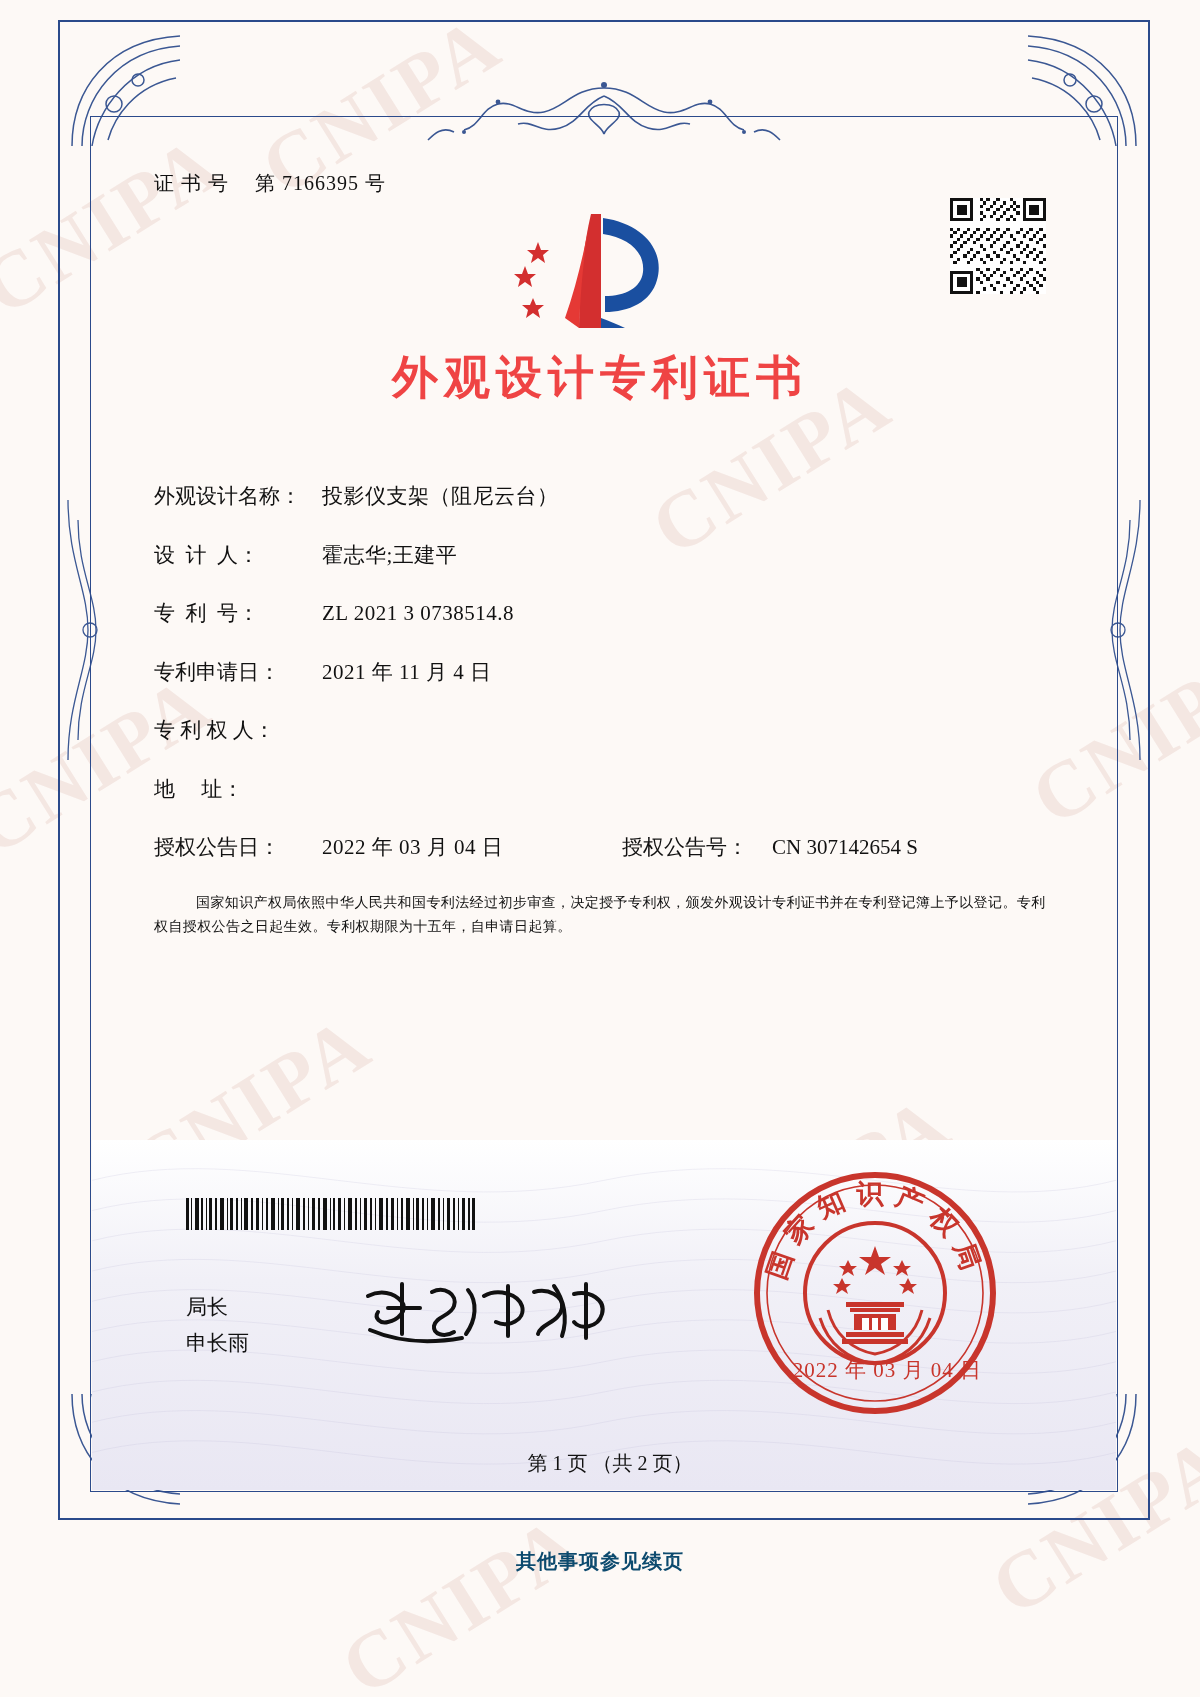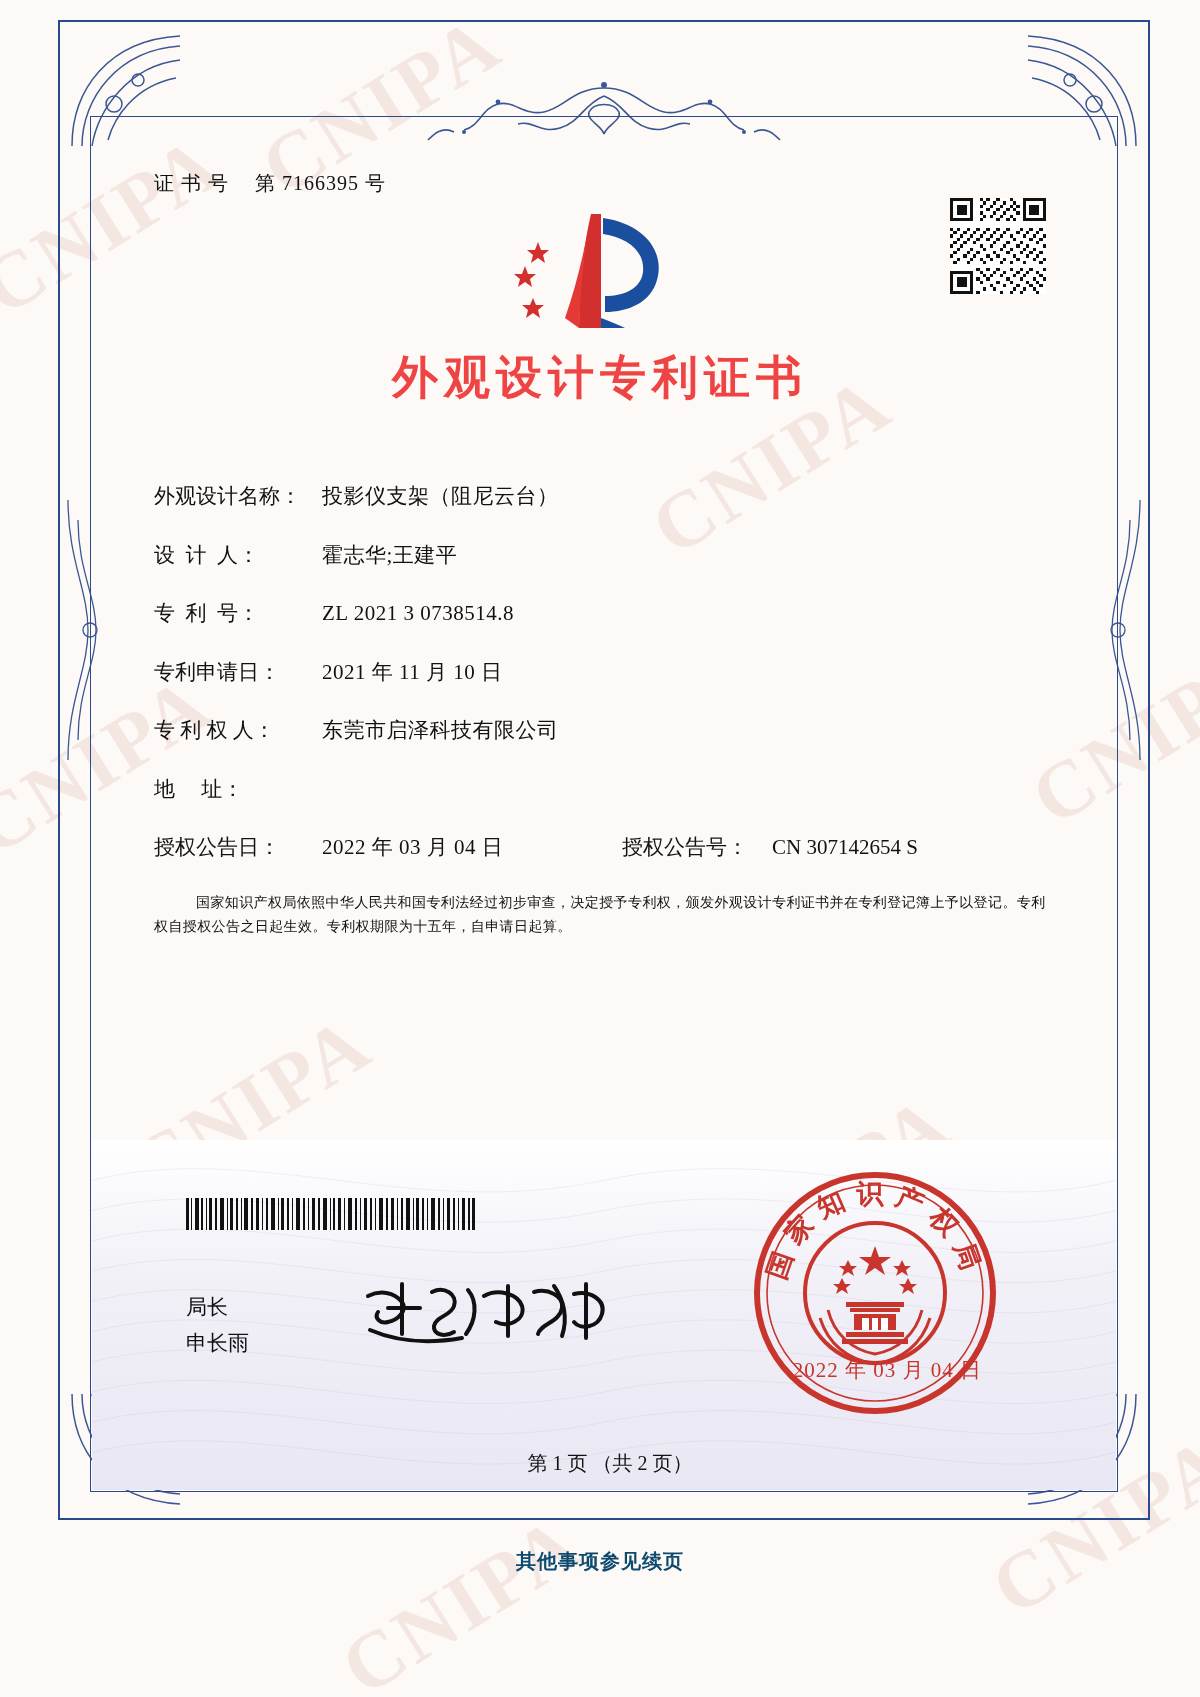--- a/index.html
+++ b/index.html
@@ -568,26 +568,25 @@
         <div class="f-value">霍志华;王建平</div>
       </div>
 
       <div class="field-row">
         <div class="f-label">专  利  号：</div>
         <div class="f-value">ZL 2021 3 0738514.8</div>
       </div>
 
       <div class="field-row">
         <div class="f-label">专利申请日：</div>
-        <div class="f-value">2021 年 11 月 10 日</div>
+        <div class="f-value">2021 年 11 月 4 日</div>
       </div>
 
       <div class="field-row">
         <div class="f-label">专 利 权 人：</div>
-        <div class="f-value">东莞市启泽科技有限公司</div>
       </div>
 
       <div class="field-row">
         <div class="f-label">地     址：</div>
       </div>
 
       <div class="field-row two-col">
         <div class="f-label">授权公告日：</div>
         <div class="f-value">2022 年 03 月 04 日</div>
         <div class="f-label2">授权公告号：</div>

